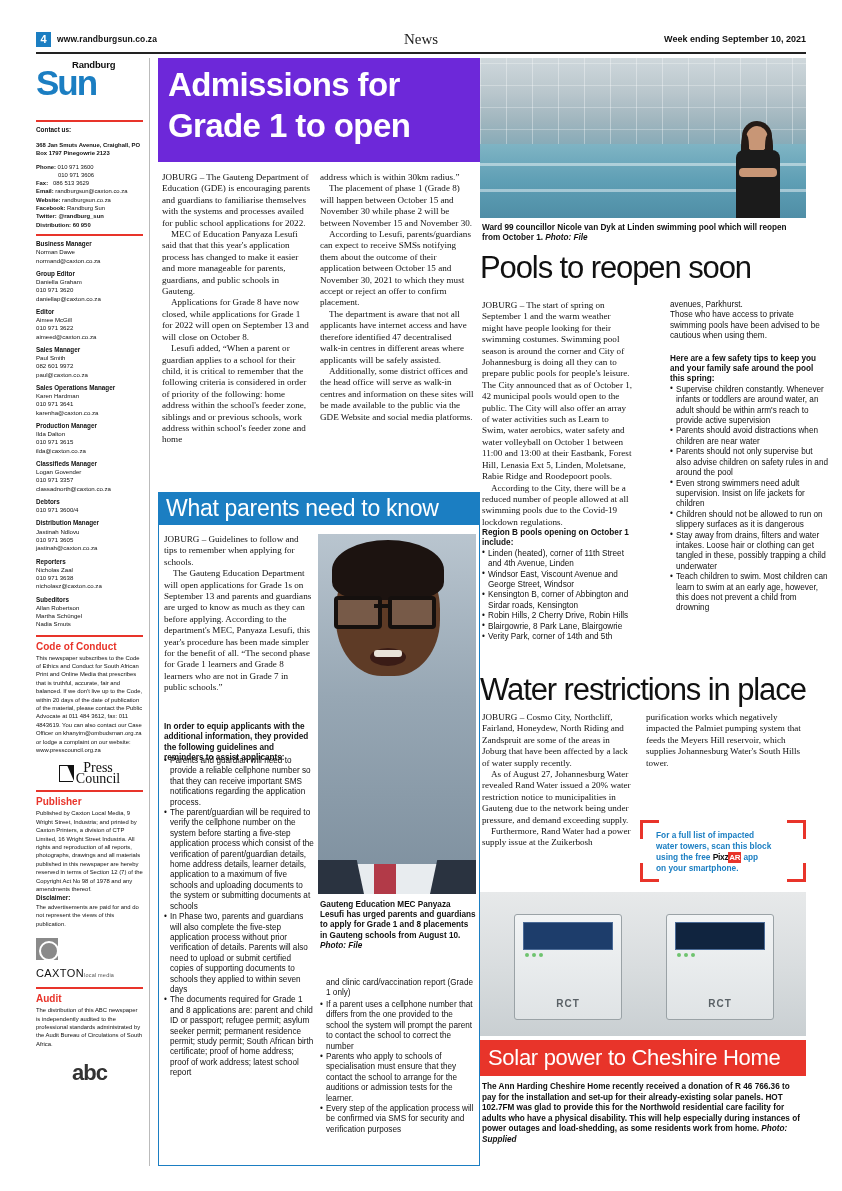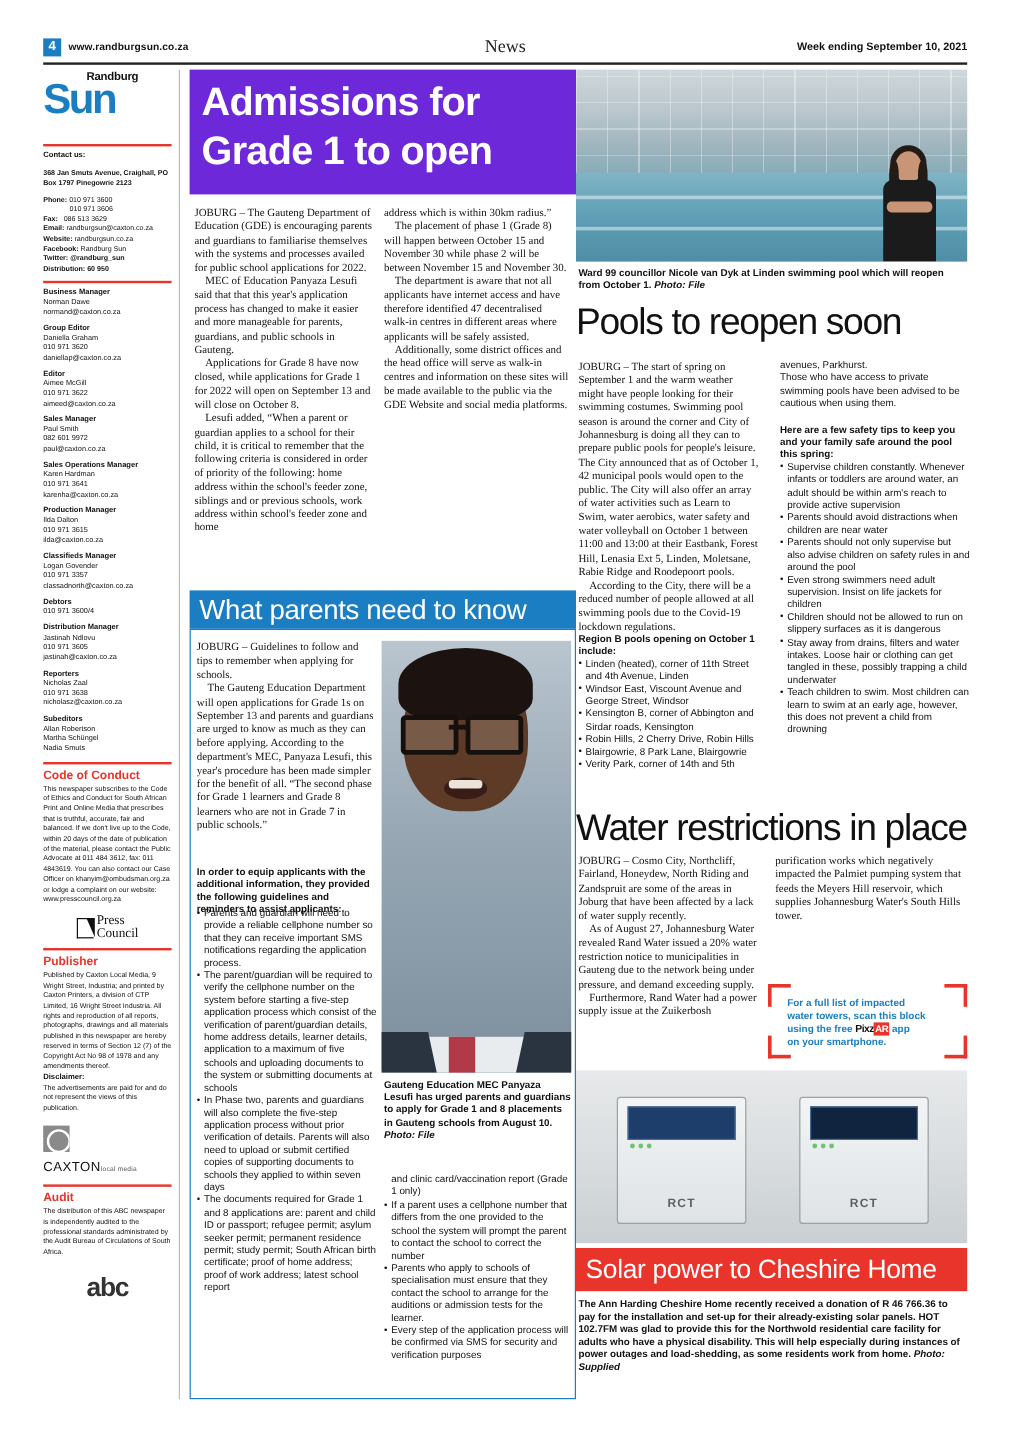--- a/index.html
+++ b/index.html
@@ -160,23 +160,24 @@
   .pc-mark:after {
     content: "";
     position: absolute;
     right: -1.4px; top: -1.4px;
     width: 0; height: 0;
     border-top: 16px solid #111;
     border-left: 7px solid transparent;
   }
   .pc-text {
     font-family: "Liberation Serif", serif;
-    font-size: 11px;
+    font-size: 14px;
     line-height: 11px;
     color: #111;
+    text-align: center;
   }
   .caxton-logo {
     margin: 10px 0 6px 0;
   }
   .caxton-glyph {
     width: 22px; height: 22px;
     background: #8a8a8a;
     position: relative;
     overflow: hidden;
     margin-bottom: 3px;
@@ -649,20 +650,21 @@
 
   <div class="body-col" id="main-col1" style="left:162px; top:172px; width:150px;">
       <p class="noind">JOBURG – The Gauteng Department of Education (GDE) is encouraging parents and guardians to familiarise themselves with the systems and processes availed for public school applications for 2022.</p>
       <p>MEC of Education Panyaza Lesufi said that that this year's application process has changed to make it easier and more manageable for parents, guardians, and public schools in Gauteng.</p>
       <p>Applications for Grade 8 have now closed, while applications for Grade 1 for 2022 will open on September 13 and will close on October 8.</p>
       <p>Lesufi added, “When a parent or guardian applies to a school for their child, it is critical to remember that the following criteria is considered in order of priority of the following: home address within the school's feeder zone, siblings and or previous schools, work address within school's feeder zone and home</p>
     </div>
   <div class="body-col" id="main-col2" style="left:320px; top:172px; width:154px;">
       <p class="noind">address which is within 30km radius.”</p>
       <p>The placement of phase 1 (Grade 8) will happen between October 15 and November 30 while phase 2 will be between November 15 and November 30.</p>
+      <p>According to Lesufi, parents/guardians can expect to receive SMSs notifying them about the outcome of their application between October 15 and November 30, 2021 to which they must accept or reject an offer to confirm placement.</p>
       <p>The department is aware that not all applicants have internet access and have therefore identified 47 decentralised walk-in centres in different areas where applicants will be safely assisted.</p>
       <p>Additionally, some district offices and the head office will serve as walk-in centres and information on these sites will be made available to the public via the GDE Website and social media platforms.</p>
     </div>
 
   <div class="banner" style="left:158px; top:492px; width:322px; height:32px;">What parents need to know</div>
 
   <div class="box-border" style="left:158px; top:524px; width:322px; height:642px;"></div>
 
   <div class="body-col" id="parents-intro" style="left:164px; top:534px; width:148px;">
       <p class="noind">JOBURG – Guidelines to follow and tips to remember when applying for schools.</p>
@@ -736,21 +738,21 @@
       <ul class="bullets">
         <li>Linden (heated), corner of 11th Street and 4th Avenue, Linden</li>
         <li>Windsor East, Viscount Avenue and George Street, Windsor</li>
         <li>Kensington B, corner of Abbington and Sirdar roads, Kensington</li>
         <li>Robin Hills, 2 Cherry Drive, Robin Hills</li>
         <li>Blairgowrie, 8 Park Lane, Blairgowrie</li>
         <li>Verity Park, corner of 14th and 5th</li>
       </ul>
     </div>
 
-  <div class="sans-col" id="pools-col2" style="left:650px; top:300px; width:158px;">
+  <div class="sans-col" id="pools-col2" style="left:670px; top:300px; width:158px;">
       <p>avenues, Parkhurst.</p>
       <p>Those who have access to private swimming pools have been advised to be cautious when using them.</p>
       <p class="b">Here are a few safety tips to keep you and your family safe around the pool this spring:</p>
       <ul class="bullets">
         <li>Supervise children constantly. Whenever infants or toddlers are around water, an adult should be within arm's reach to provide active supervision</li>
         <li>Parents should avoid distractions when children are near water</li>
         <li>Parents should not only supervise but also advise children on safety rules in and around the pool</li>
         <li>Even strong swimmers need adult supervision. Insist on life jackets for children</li>
         <li>Children should not be allowed to run on slippery surfaces as it is dangerous</li>
         <li>Stay away from drains, filters and water intakes. Loose hair or clothing can get tangled in these, possibly trapping a child underwater</li>

